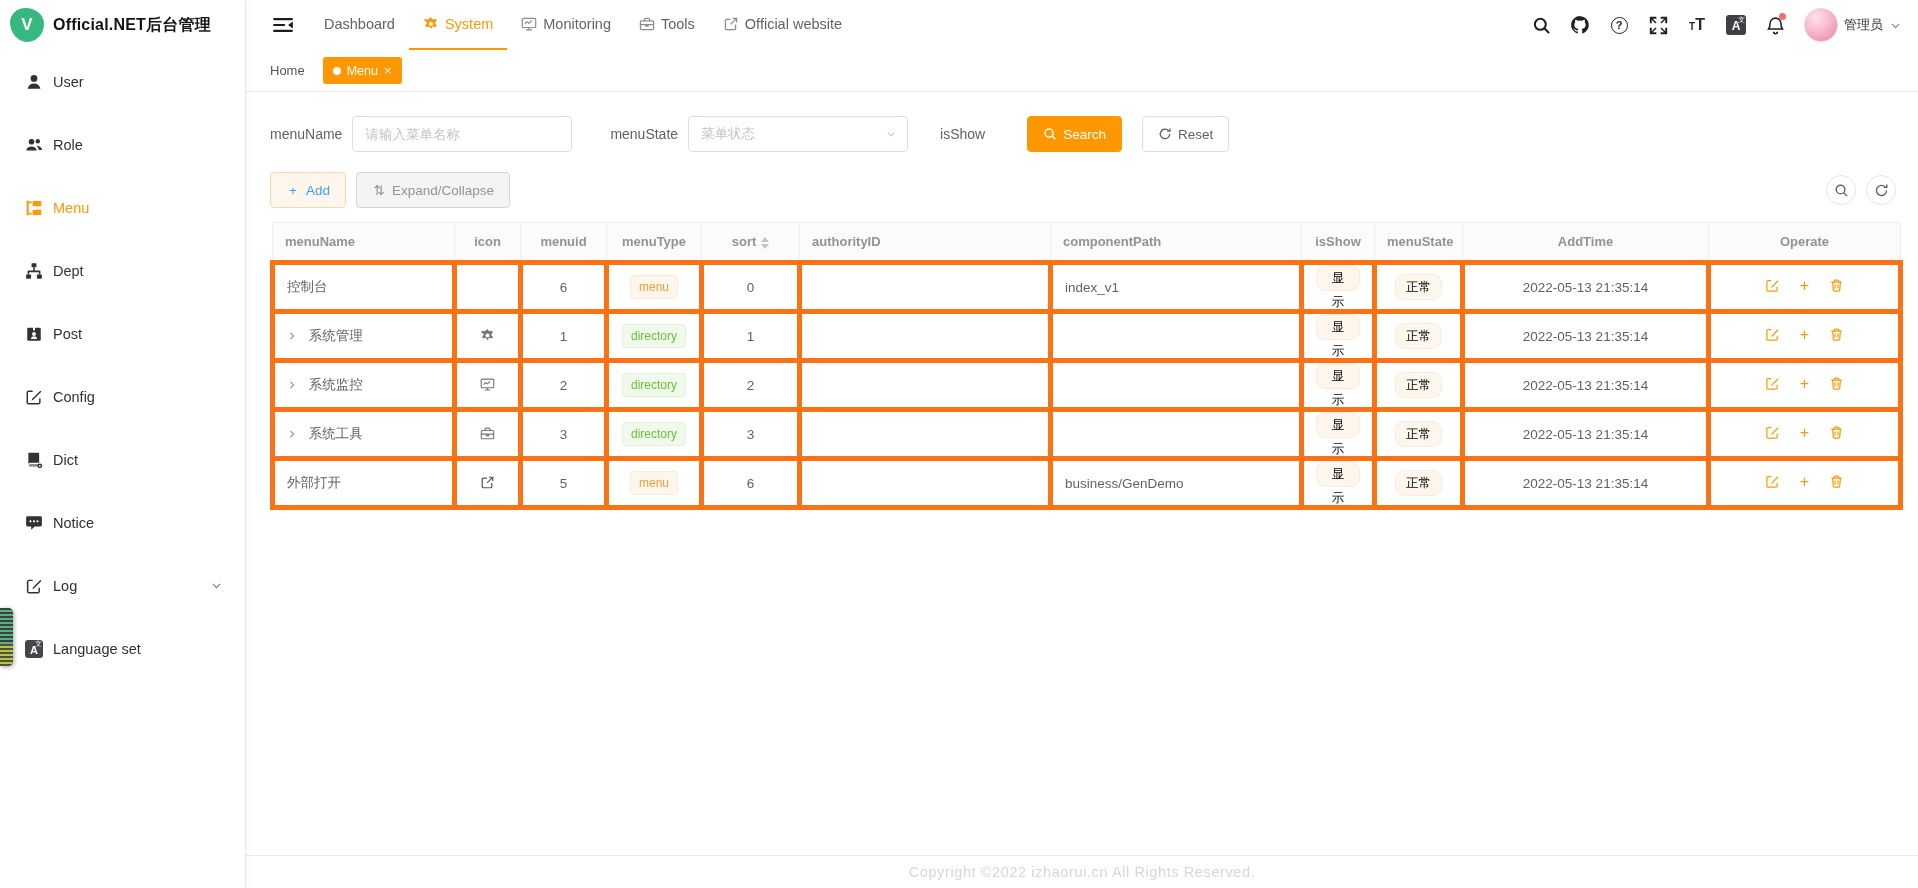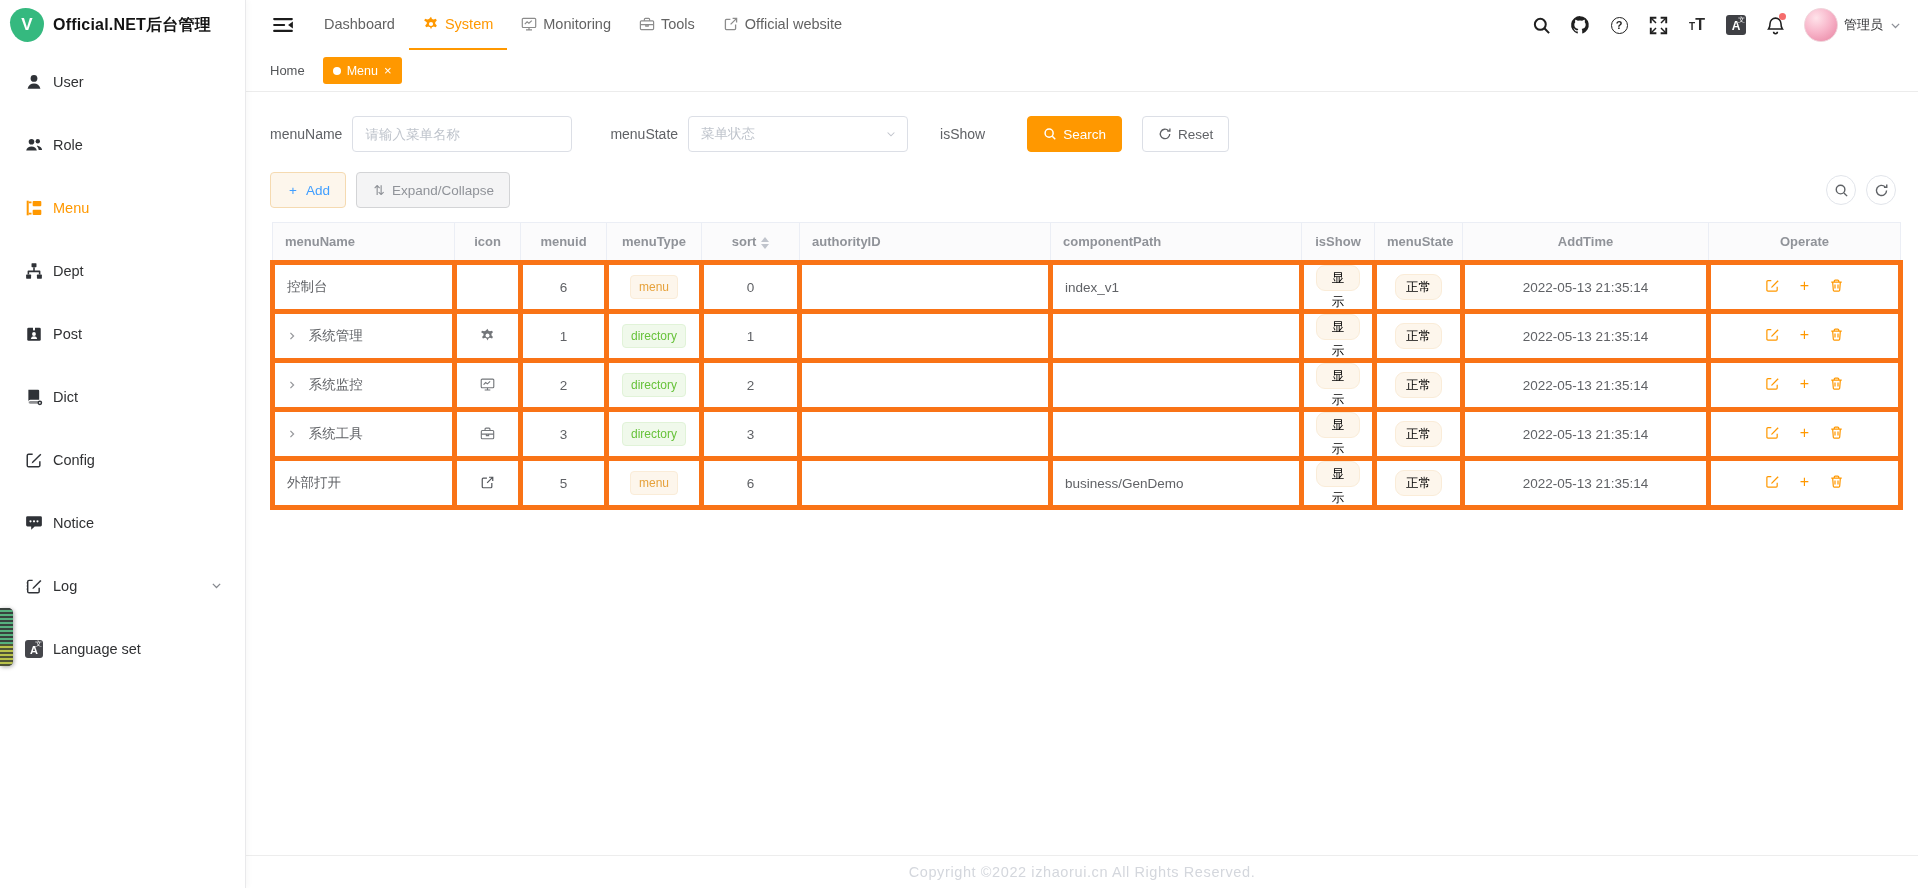--- a/index.html
+++ b/index.html
@@ -183,37 +183,37 @@
               <rect x="2" y="2.4" width="12" height="11.6" rx="1.2" fill="currentColor"></rect>
               <rect x="7.1" y="1" width="1.8" height="4" rx=".9" fill="#fff"></rect>
               <circle cx="8" cy="8" r="1.7" fill="#fff"></circle>
               <path d="M5.2 12.4c.3-1.6 1.4-2.3 2.8-2.3s2.5.7 2.8 2.3z" fill="#fff"></path>
             </svg>
         </span>
         <span>Post</span>
       </div>
       <div class="s-item">
         <span class="s-icon">
+          <svg viewBox="0 0 16 16" width="18" height="18" fill="none" stroke="currentColor" stroke-width="1.3">
+              <path d="M13.2 9.2v3.6a1.2 1.2 0 0 1-1.2 1.2H3.2A1.2 1.2 0 0 1 2 12.8V4a1.2 1.2 0 0 1 1.2-1.2h3.6"></path>
+              <path d="M6.4 9.6l7.2-7.2 .9.9-7.2 7.2-1.4.5z" fill="currentColor" stroke="none"></path>
+            </svg>
+        </span>
+        <span>Config</span>
+      </div>
+      <div class="s-item">
+        <span class="s-icon">
           <svg viewBox="0 0 16 16" width="18" height="18" fill="currentColor">
               <path d="M3 1.5h8.6a1 1 0 0 1 1 1v8H4.8A1.8 1.8 0 0 0 3 12.3z"></path>
               <path d="M3 12.3a1.8 1.8 0 0 0 1.8 1.8h7.8v-2.6H4.8a1.3 1.3 0 0 0-1.3 1.3z" opacity=".55"></path>
               <circle cx="13.2" cy="13.2" r="2.1"></circle>
               <circle cx="13.2" cy="13.2" r=".8" fill="#fff"></circle>
             </svg>
         </span>
         <span>Dict</span>
-      </div>
-      <div class="s-item">
-        <span class="s-icon">
-          <svg viewBox="0 0 16 16" width="18" height="18" fill="none" stroke="currentColor" stroke-width="1.3">
-              <path d="M13.2 9.2v3.6a1.2 1.2 0 0 1-1.2 1.2H3.2A1.2 1.2 0 0 1 2 12.8V4a1.2 1.2 0 0 1 1.2-1.2h3.6"></path>
-              <path d="M6.4 9.6l7.2-7.2 .9.9-7.2 7.2-1.4.5z" fill="currentColor" stroke="none"></path>
-            </svg>
-        </span>
-        <span>Config</span>
       </div>
       <div class="s-item">
         <span class="s-icon">
           <svg viewBox="0 0 16 16" width="18" height="18">
               <path d="M2.2 2h11.6a1.2 1.2 0 0 1 1.2 1.2v6.6a1.2 1.2 0 0 1-1.2 1.2H8.6l-3.1 3v-3H2.2A1.2 1.2 0 0 1 1 9.8V3.2A1.2 1.2 0 0 1 2.2 2z" fill="currentColor"></path>
               <circle cx="4.9" cy="6.5" r=".95" fill="#fff"></circle>
               <circle cx="8" cy="6.5" r=".95" fill="#fff"></circle>
               <circle cx="11.1" cy="6.5" r=".95" fill="#fff"></circle>
             </svg>
         </span>

